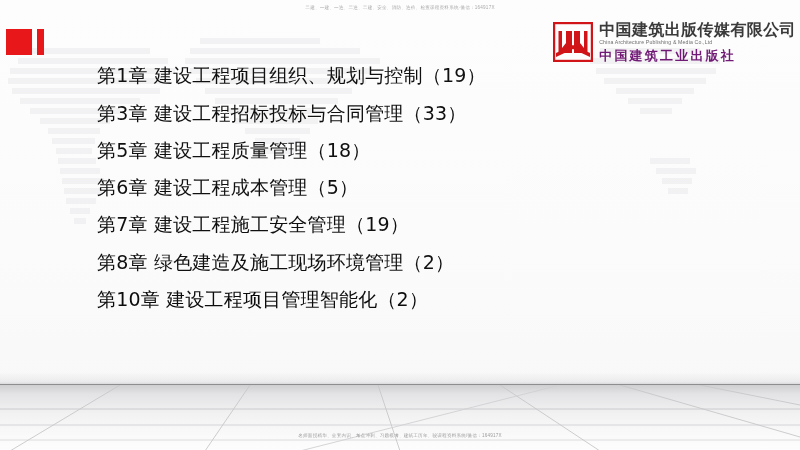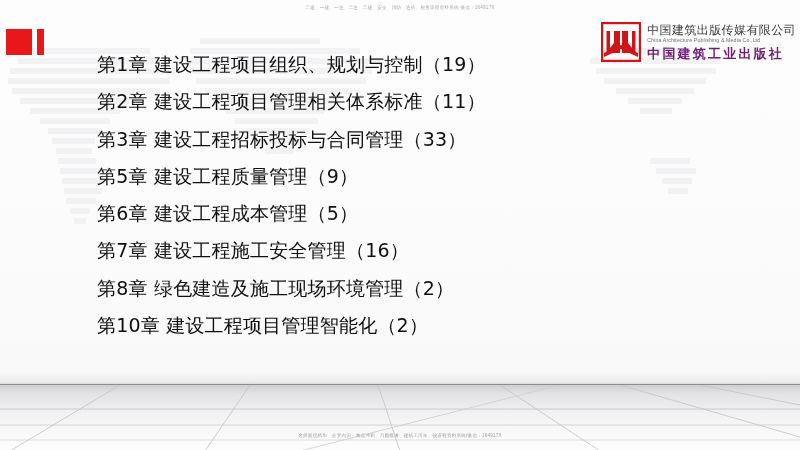--- a/index.html
+++ b/index.html
@@ -82,23 +82,23 @@
     align-items: center;
     gap: 6px;
   }
   .logo-mark {
     width: 40px;
     height: 40px;
     flex: 0 0 40px;
   }
   .logo-text { line-height: 1; }
   .logo-cn {
-    font-size: 12px;
+    font-size: 16px;
     color: #3a3a3a;
-    font-weight: normal;
+    font-weight: bold;
     letter-spacing: .4px;
     white-space: nowrap;
     text-align: center;
   }
   .logo-en {
     font-size: 5.2px;
     color: #6e6e6e;
     letter-spacing: .15px;
     margin-top: 2px;
     white-space: nowrap;
@@ -131,21 +131,21 @@
   
   .toc {
     position: absolute;
     left: 0;
     top: 52px;
     width: 800px;
   }
   .toc-row {
     height: 37.3px;
     display: flex;
-    align-items: flex-start;
+    align-items: flex-end;
     padding-left: 97px;
     box-sizing: border-box;
   }
   .toc-line {
     font-size: 19px;
     color: #101010;
     letter-spacing: .2px;
     white-space: nowrap;
     font-family: "DejaVu Sans", "Liberation Sans", sans-serif;
   }
@@ -227,33 +227,30 @@
       <div class="logo-en">China Architecture Publishing &amp; Media Co.,Ltd</div>
       <div class="logo-cn2">中国建筑工业出版社</div>
     </div>
   </div>
 
   <div class="toc">
     <div class="toc-row">
         <span class="toc-line">第1章 建设工程项目组织、规划与控制（19）</span>
       </div>
     <div class="toc-row">
-        <span class="toc-line">第2章 建设工程项目管理相关体系标准（11）</span>
-      </div>
-    <div class="toc-row">
         <span class="toc-line">第3章 建设工程招标投标与合同管理（33）</span>
       </div>
     <div class="toc-row">
-        <span class="toc-line">第5章 建设工程质量管理（9）</span>
+        <span class="toc-line">第5章 建设工程质量管理（18）</span>
       </div>
     <div class="toc-row">
         <span class="toc-line">第6章 建设工程成本管理（5）</span>
       </div>
     <div class="toc-row">
-        <span class="toc-line">第7章 建设工程施工安全管理（16）</span>
+        <span class="toc-line">第7章 建设工程施工安全管理（19）</span>
       </div>
     <div class="toc-row">
         <span class="toc-line">第8章 绿色建造及施工现场环境管理（2）</span>
       </div>
     <div class="toc-row last">
         <span class="toc-line">第10章 建设工程项目管理智能化（2）</span>
       </div>
   </div>
 
   <div class="band-shadow"></div>

